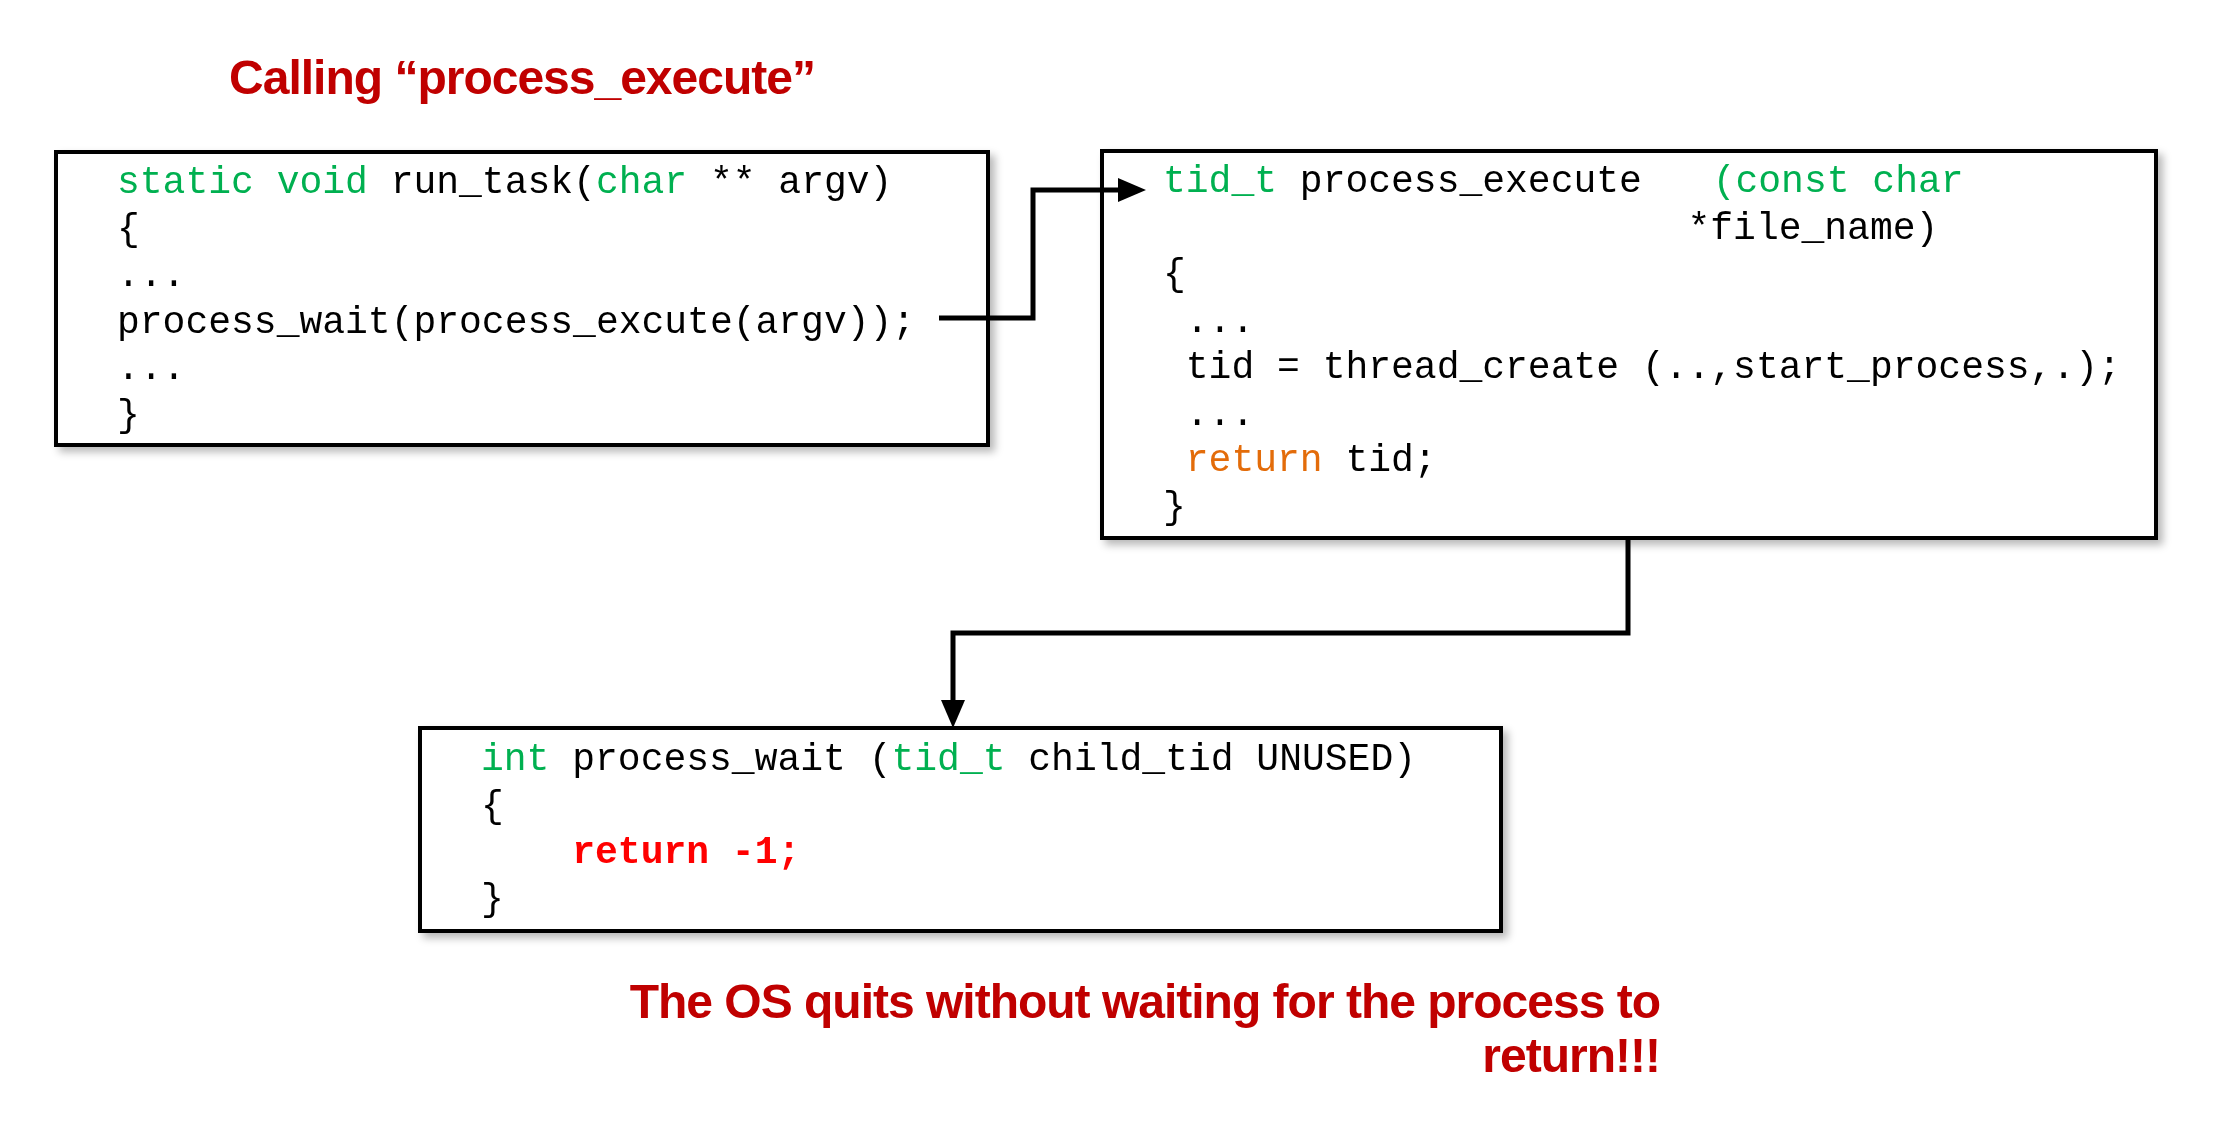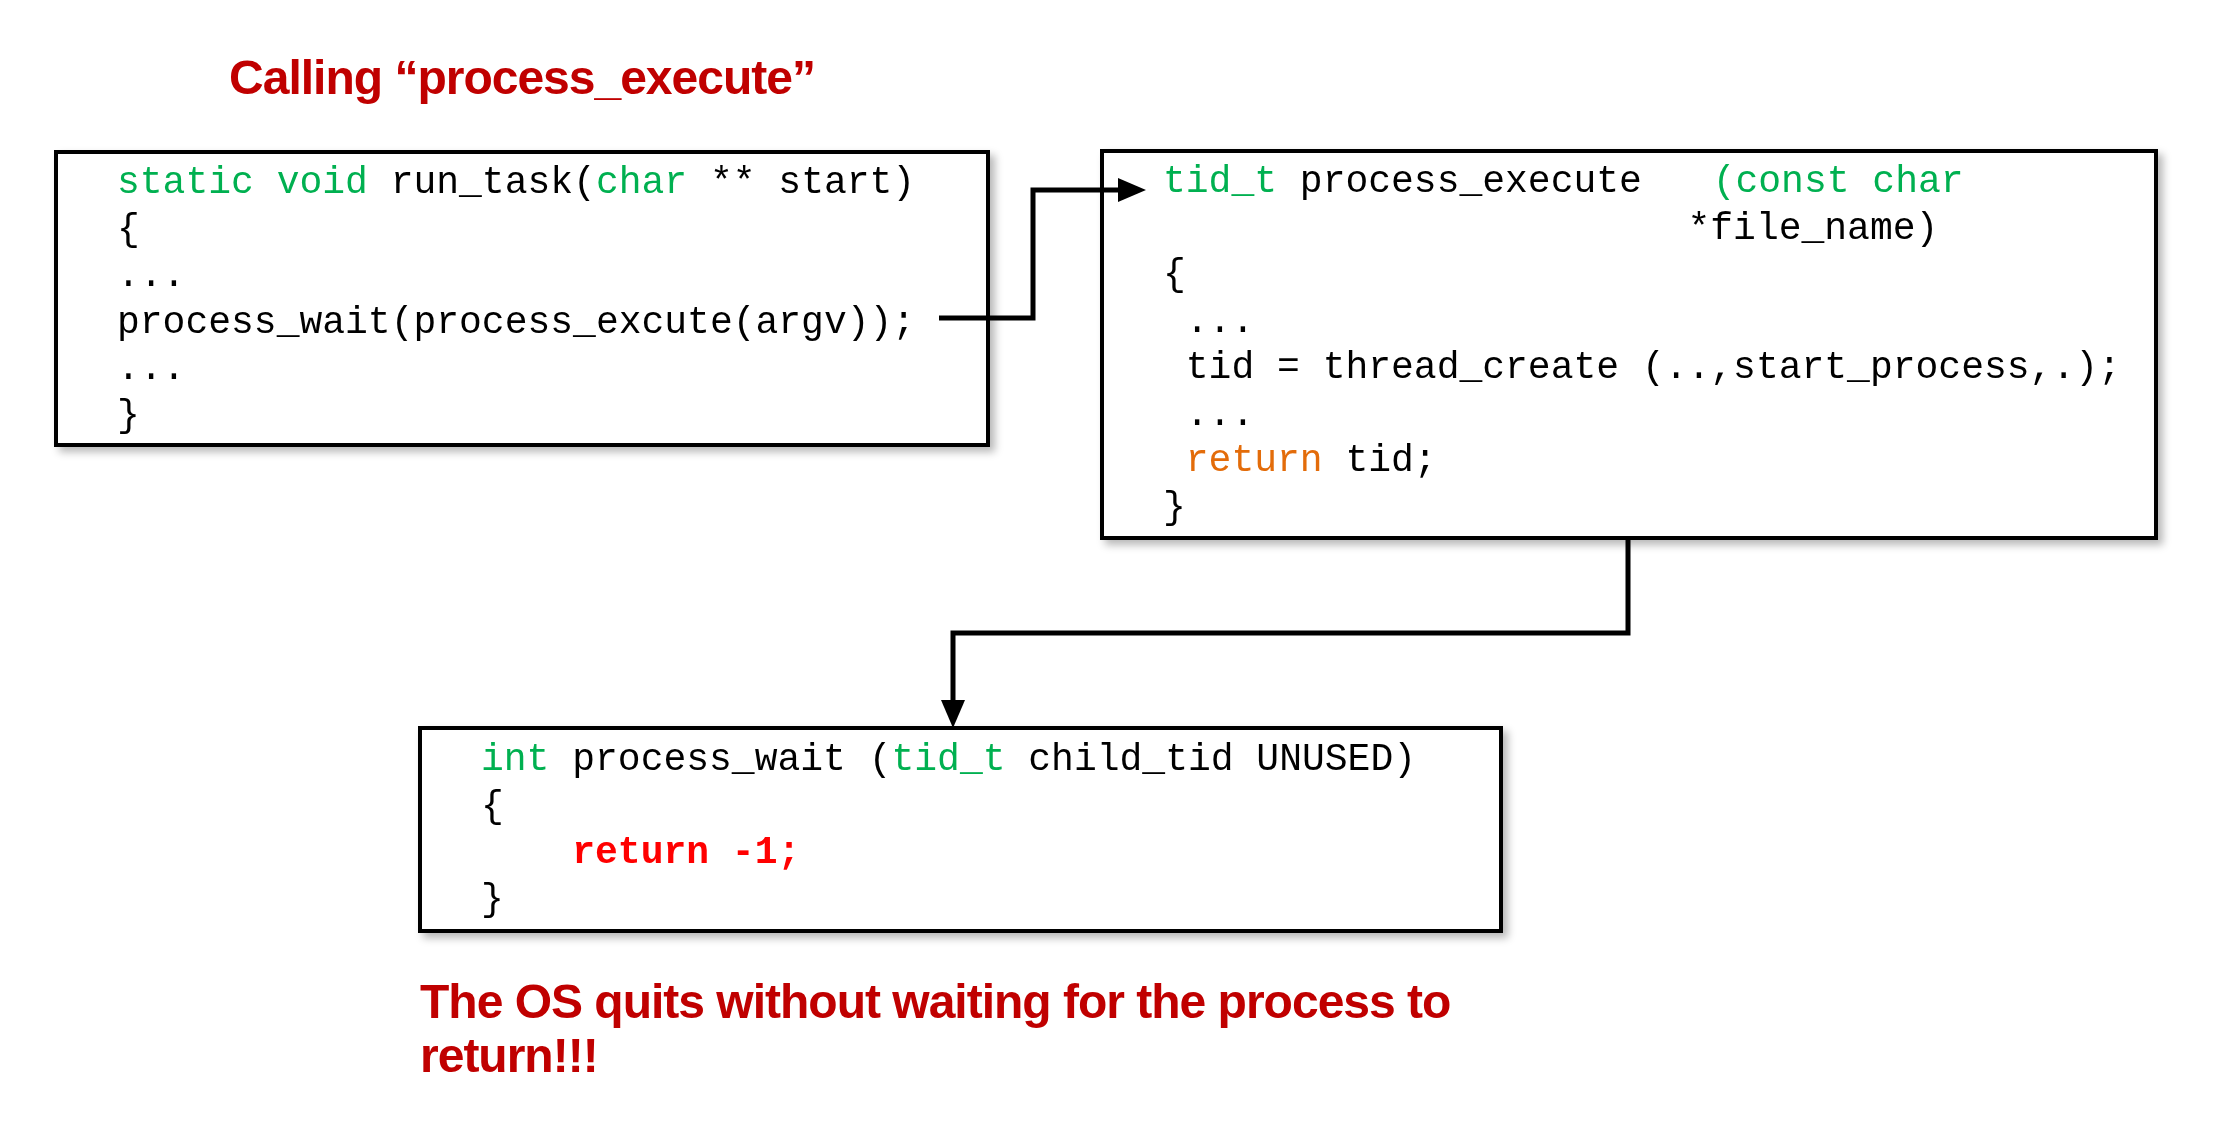--- a/index.html
+++ b/index.html
@@ -38,21 +38,21 @@
     font-family: "Liberation Mono", "DejaVu Sans Mono", monospace;
     font-size: 38px;
     line-height: 46.5px;
     color: #000000;
   }
   .code-line {
     white-space: pre;
   }
   .caption {
     position: absolute;
-    text-align: left;
+    text-align: right;
     font-weight: 700;
     font-size: 48px;
     line-height: 54px;
     letter-spacing: -1px;
   }
   .arrow-layer {
     position: absolute;
     left: 0;
     top: 0;
     width: 2223px;
@@ -64,21 +64,21 @@
 </head>
 <body>
 
 <div id="canvas">
 
   <div class="panel-title" style="left:54px; top:50px; width:936px; color:#C00000;">Calling “process_execute”</div>
 
 
   <div class="code-box" style="left:54px; top:150px; width:936px; height:297px;">
     <div class="code-block">
-        <div class="code-line"><span style="color: rgb(0, 176, 80);">static void </span><span style="color: rgb(0, 0, 0);">run_task(</span><span style="color: rgb(0, 176, 80);">char</span><span style="color: rgb(0, 0, 0);"> ** start)</span></div>
+        <div class="code-line"><span style="color: rgb(0, 176, 80);">static void </span><span style="color: rgb(0, 0, 0);">run_task(</span><span style="color: rgb(0, 176, 80);">char</span><span style="color: rgb(0, 0, 0);"> ** argv)</span></div>
         <div class="code-line"><span style="color: rgb(0, 0, 0);">{</span></div>
         <div class="code-line"><span style="color: rgb(0, 0, 0);">...</span></div>
         <div class="code-line"><span style="color: rgb(0, 0, 0);">process_wait(process_excute(argv));</span></div>
         <div class="code-line"><span style="color: rgb(0, 0, 0);">...</span></div>
         <div class="code-line"><span style="color: rgb(0, 0, 0);">}</span></div>
       </div>
   </div>
 
   <div class="code-box" style="left:1100px; top:149px; width:1058px; height:391px;">
     <div class="code-block">

